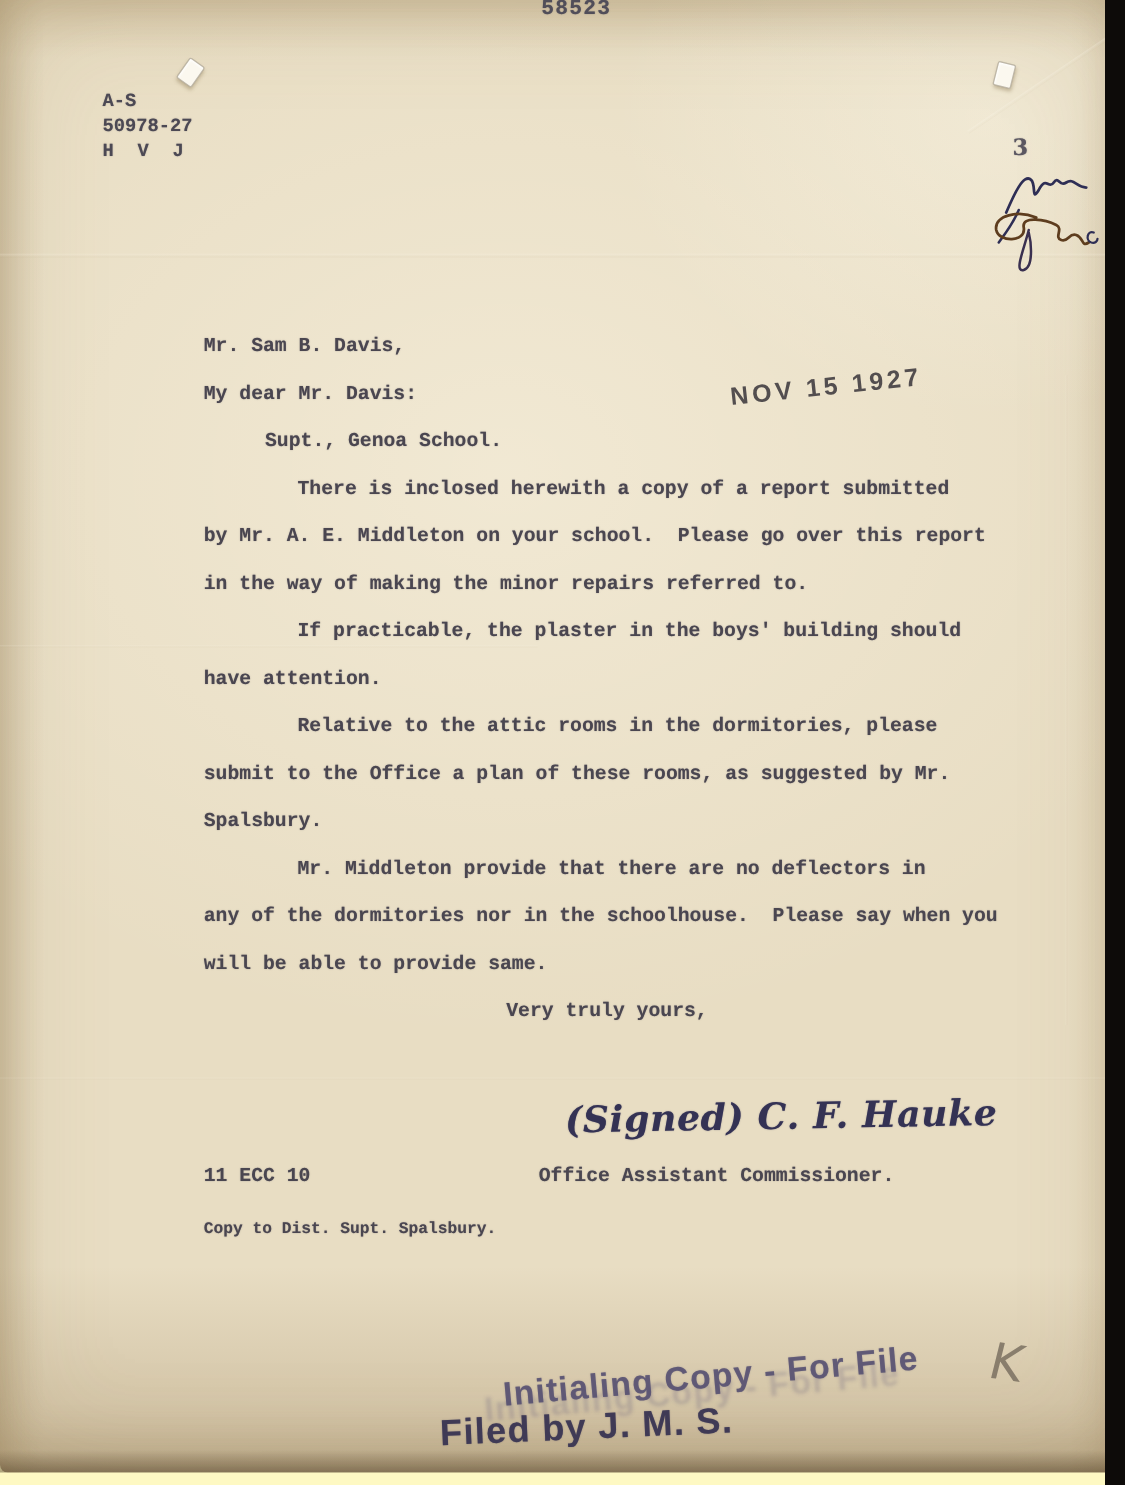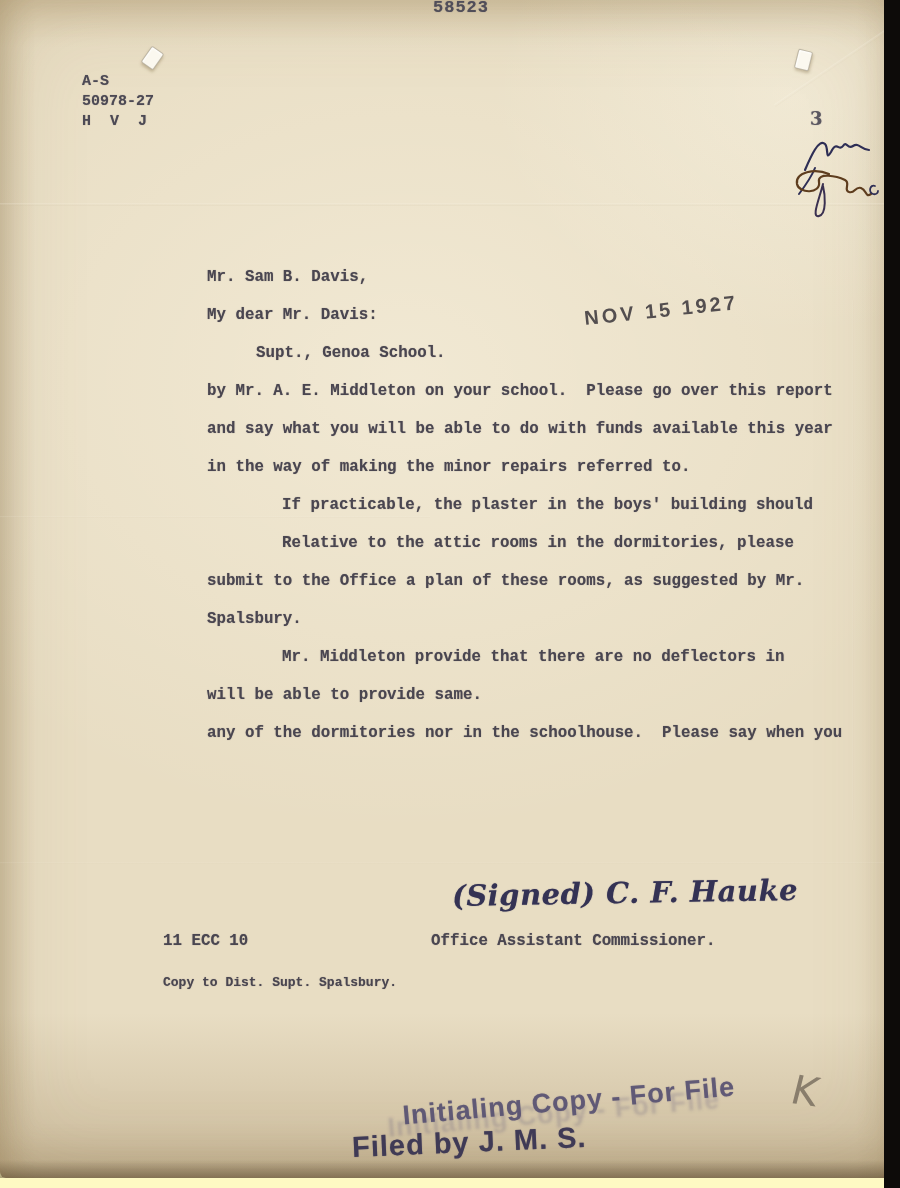--- a/index.html
+++ b/index.html
@@ -13,21 +13,21 @@
            linear-gradient(to bottom, rgba(185,165,125,0.28), rgba(0,0,0,0) 4%, rgba(0,0,0,0) 86%, rgba(150,124,84,0.30) 98%),
            linear-gradient(to right, rgba(175,155,115,0.20), rgba(0,0,0,0) 4%, rgba(0,0,0,0) 95%, rgba(180,160,120,0.24));
          box-shadow: inset 0 0 90px rgba(140,115,70,0.20),
                      inset 0 -20px 34px rgba(112,90,52,0.22),
                      inset 0 14px 26px rgba(155,130,88,0.14);
          border-bottom-left-radius:6px;border-bottom-right-radius:10px;}
   .crease{position:absolute;pointer-events:none;}
   .typed{position:absolute;color:#4a4650;font-weight:700;white-space:pre;
          text-shadow:0 0 1px rgba(70,66,80,0.55);}
   .body-lines{position:absolute;left:163px;top:258px;width:680px;
-              font-size:15.8px;color:#4a4650;font-weight:700;margin-left:44px;}
+              font-size:15.8px;color:#4a4650;font-weight:700;}
   .line{height:38px;line-height:38px;white-space:pre;
         text-shadow:0 0 1px rgba(70,66,80,0.5);}
   .ind-supt{padding-left:49px;}
   .ind-para{padding-left:75px;}
   .ind-close{padding-left:242px;}
   .file-number{left:433px;top:-2px;font-size:17px;letter-spacing:1px;color:#514e59;}
   .corner-code{position:absolute;left:82px;top:72px;width:100px;
                font-size:15px;line-height:20px;font-weight:700;color:#4c4954;
                text-shadow:0 0 1px rgba(70,66,80,0.5);}
   .page-number{left:810px;top:108px;font-size:18px;color:#5b5761;
@@ -96,30 +96,32 @@
       <path d="M38,56 C34,72 26,90 34,88 C42,86 40,66 38,58" stroke="#3a3050" stroke-width="2" stroke-linecap="round"></path>
       <path d="M90,58 C85,56 83,64 88,66 C91,67 93,65 93,63" stroke="#2e2e55" stroke-width="1.8" stroke-linecap="round"></path>
     </svg>
 
     <div class="date-stamp">NOV 15 1927</div>
 
     <div class="body-lines">
       <div class="line">Mr. Sam B. Davis,</div>
       <div class="line">My dear Mr. Davis:</div>
       <div class="line ind-supt">Supt., Genoa School.</div>
+      <div class="line ind-para">There is inclosed herewith a copy of a report submitted</div>
       <div class="line">by Mr. A. E. Middleton on your school.  Please go over this report</div>
-      <div class="line">and say what you will be able to do with funds available this year</div>
       <div class="line">in the way of making the minor repairs referred to.</div>
       <div class="line ind-para">If practicable, the plaster in the boys' building should</div>
+      <div class="line">have attention.</div>
       <div class="line ind-para">Relative to the attic rooms in the dormitories, please</div>
       <div class="line">submit to the Office a plan of these rooms, as suggested by Mr.</div>
       <div class="line">Spalsbury.</div>
       <div class="line ind-para">Mr. Middleton provide that there are no deflectors in</div>
+      <div class="line">any of the dormitories nor in the schoolhouse.  Please say when you</div>
       <div class="line">will be able to provide same.</div>
-      <div class="line">any of the dormitories nor in the schoolhouse.  Please say when you</div>
+      <div class="line ind-close">Very truly yours,</div>
     </div>
 
     <div class="sig-stamp">(Signed) C. F. Hauke</div>
 
     <div class="codes-row">
       <span class="typed typist-code">11 ECC 10</span>
       <span class="typed signer-title">Office Assistant Commissioner.</span>
     </div>
 
     <div class="typed cc-line">Copy to Dist. Supt. Spalsbury.</div>

